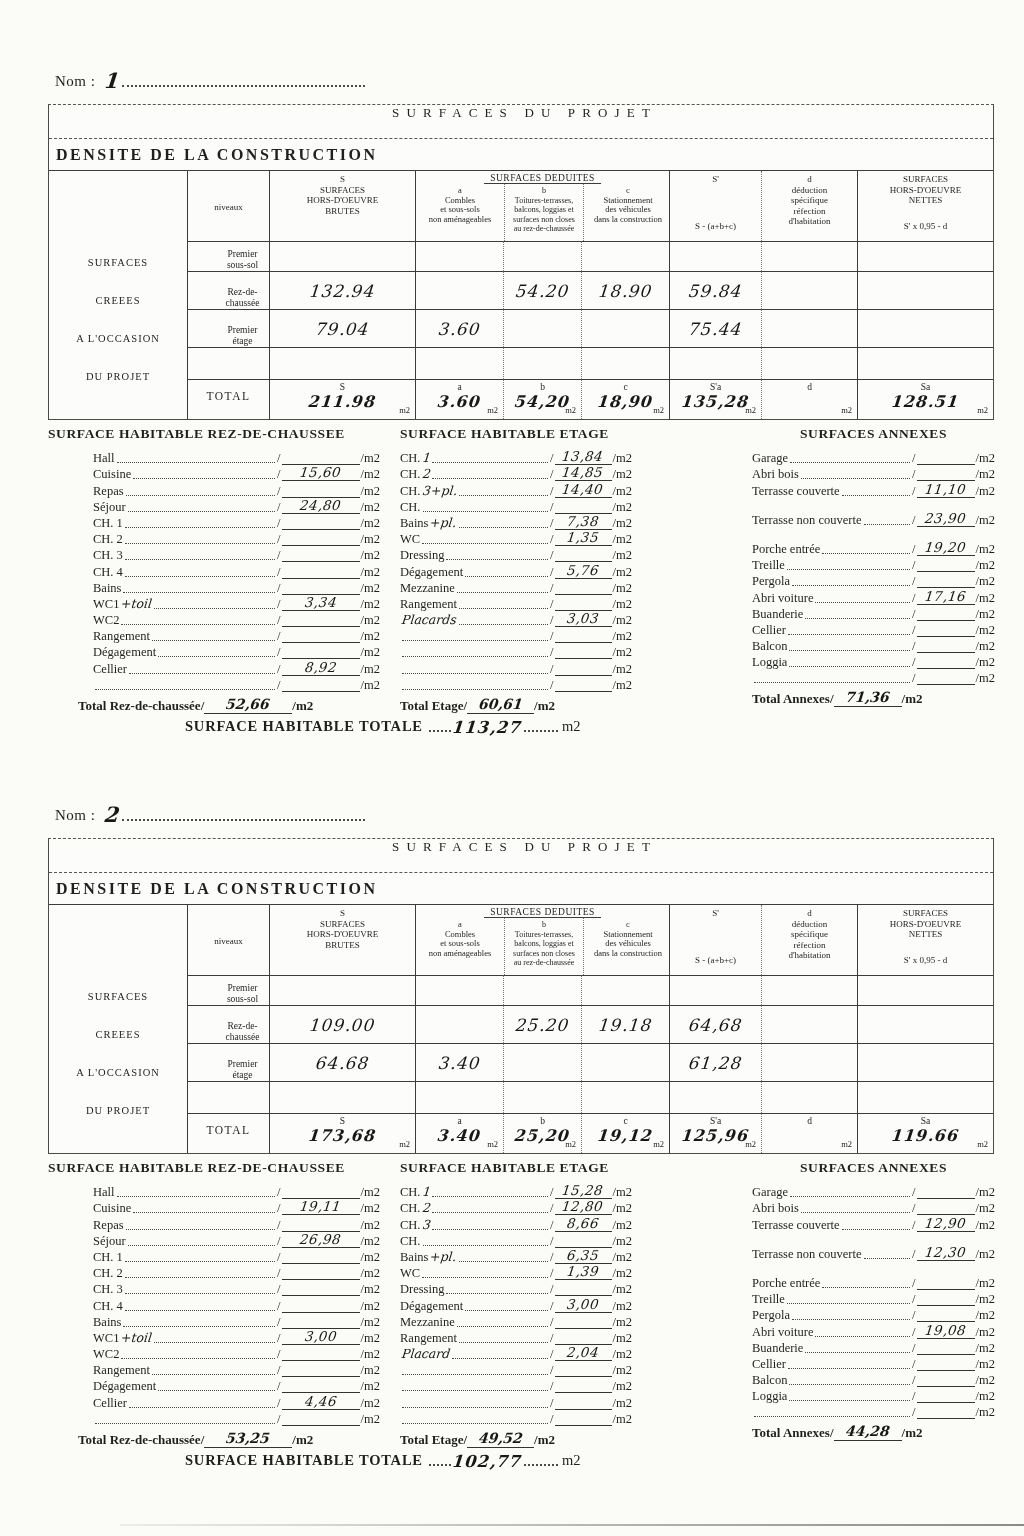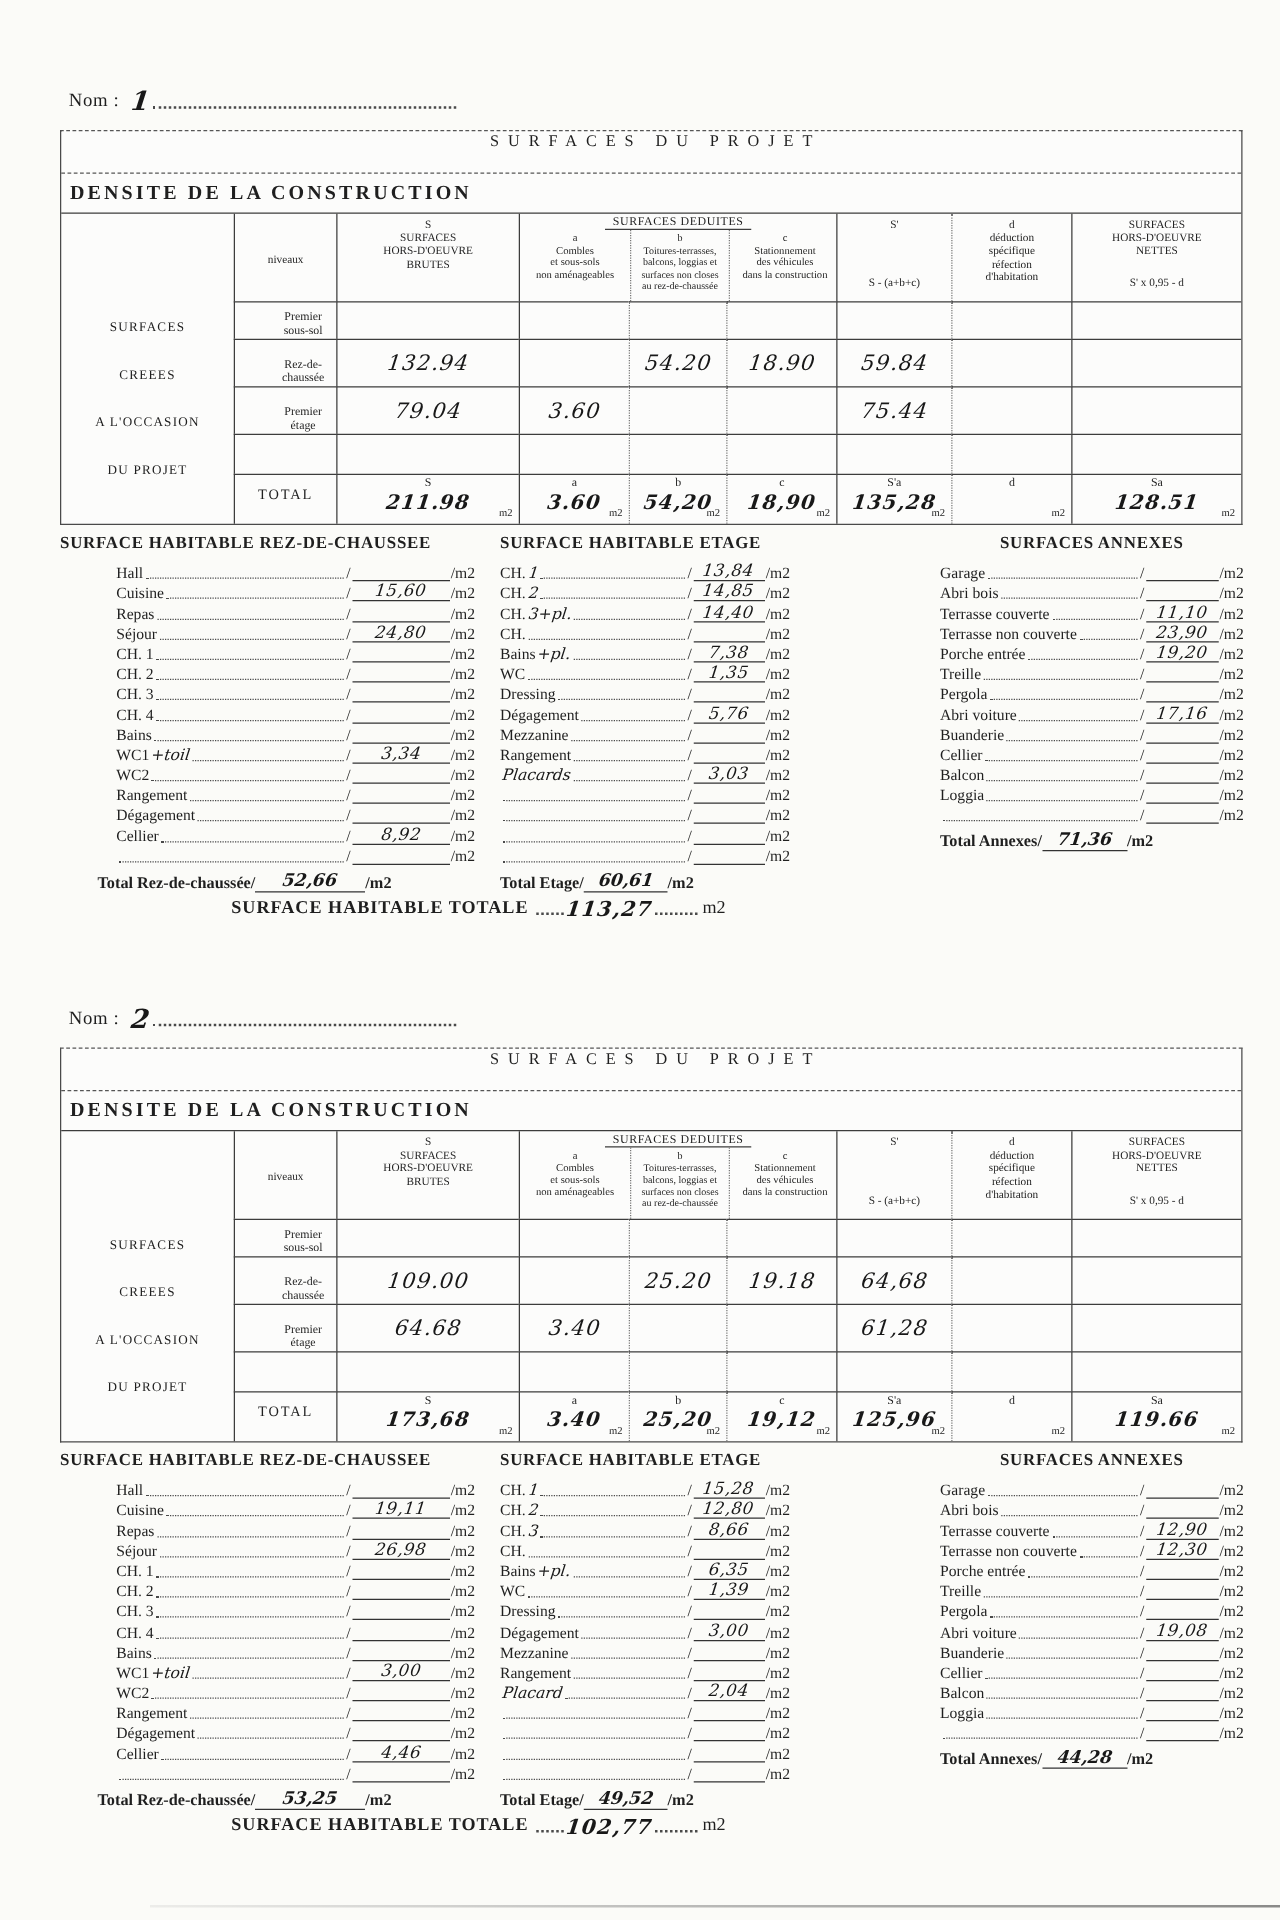--- a/index.html
+++ b/index.html
@@ -55,21 +55,21 @@
   .lhead.center{text-align:center;}
   .lrows{margin-top:7px;}
   .lrow{display:flex;align-items:flex-end;height:16.2px;font-size:12.5px;line-height:14px;}
   .lrow .lab{white-space:nowrap;}
   .lrow .hwlab{font-size:12.5px;margin-left:2px;}
   .lrow .leader{flex:1;border-bottom:1.5px dotted #4a4a4a;margin:0 1px 2px 2px;min-width:6px;}
   .lrow .slash{margin:0 1px;}
   .lrow .val{border-bottom:1px solid #333;text-align:center;}
   .lrow .val .hw{font-size:13.5px;line-height:13px;letter-spacing:.5px;}
   .lrow .m2{white-space:nowrap;margin-left:1px;}
-  .lrow.gap{}
+  .lrow.gap{margin-top:13px;}
   .ltotal{display:flex;align-items:flex-end;height:20px;font-size:13px;font-weight:bold;margin-top:2px;}
   .ltotal .val{border-bottom:1px solid #333;text-align:center;}
   .ltotal .val .hw{font-size:14px;line-height:14px;font-weight:bold;}
   
   .totale{position:absolute;left:185px;top:650px;display:flex;align-items:flex-end;font-size:14.5px;}
   .totale .tl{font-weight:bold;letter-spacing:.8px;white-space:nowrap;}
   .totale .dots{border-bottom:2px dotted #4a4a4a;margin:0 2px 3px 6px;width:22px;}
   .totale .dots.d2{width:34px;margin-left:2px;}
   .totale .hw{font-size:16.5px;line-height:15px;font-weight:bold;letter-spacing:1px;}
   .totale .m2u{margin-left:2px;}

